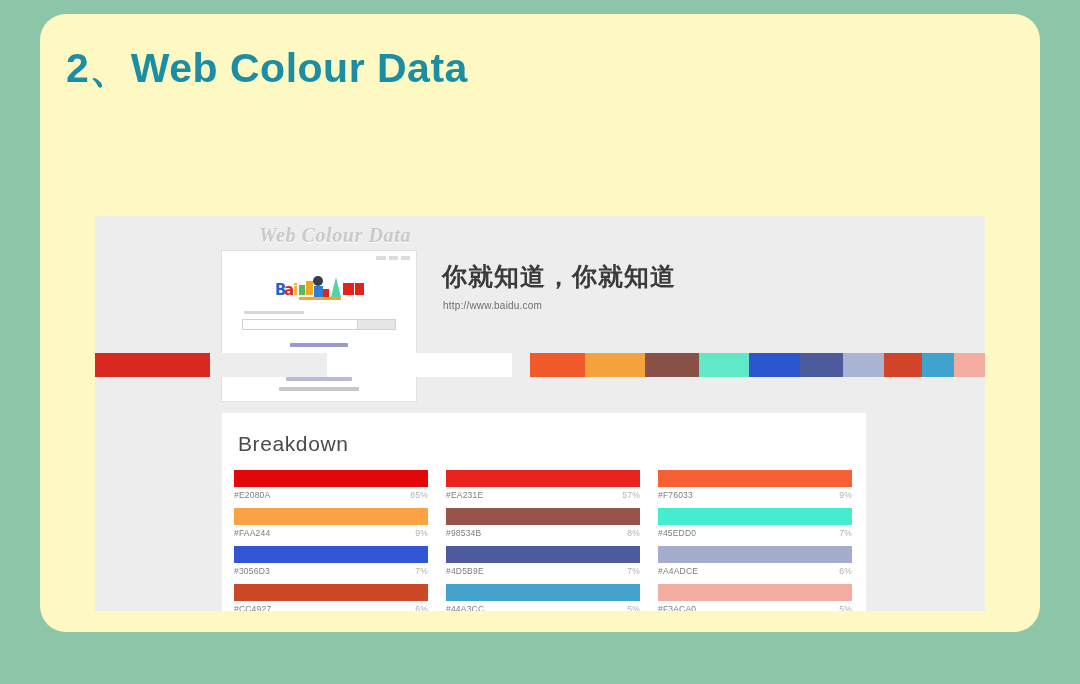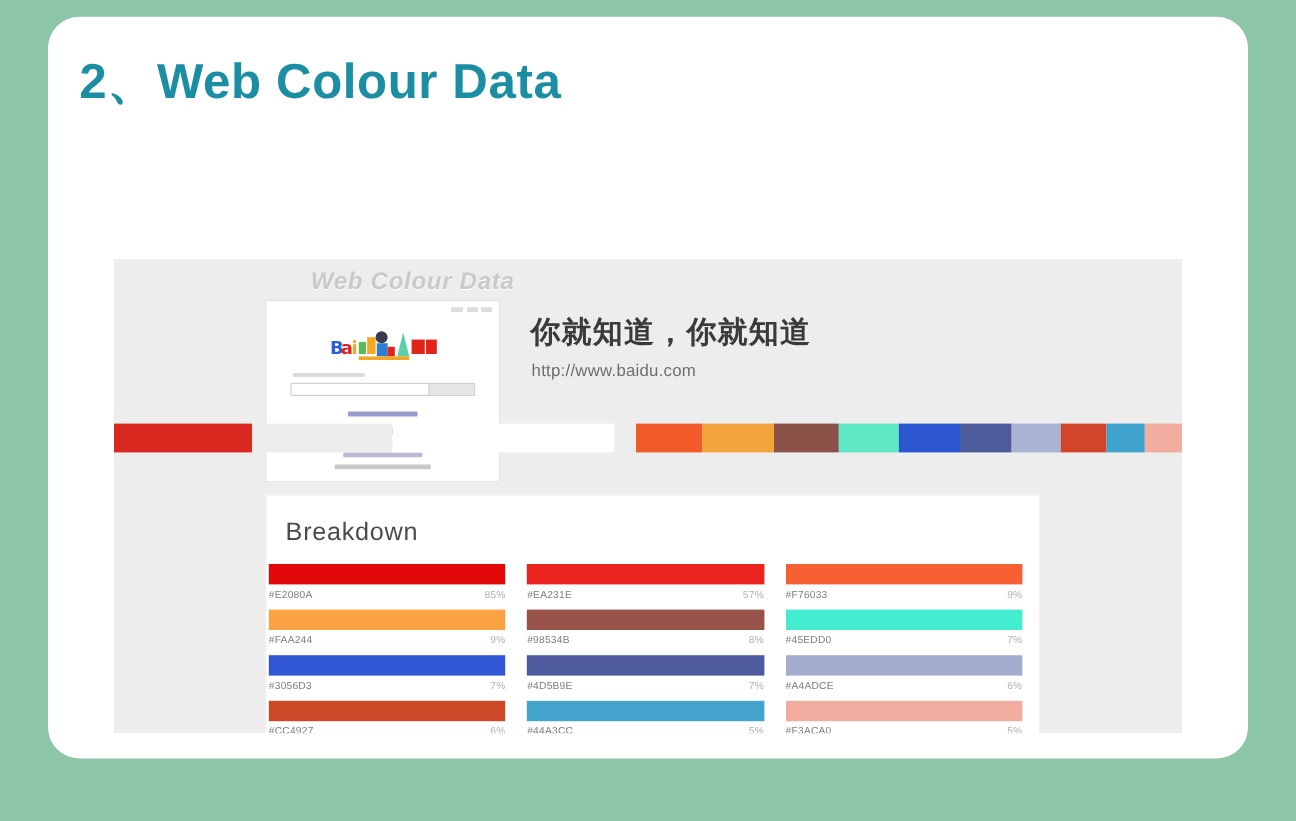--- a/index.html
+++ b/index.html
@@ -22,21 +22,21 @@
     background: #8cc5a8;
   }
 
   
   .card {
     position: absolute;
     left: 40px;
     top: 14px;
     width: 1000px;
     height: 618px;
-    background: #ffffff;
+    background: #fef9c3;
     border-radius: 26px;
   }
 
   
   .heading {
     position: absolute;
     left: 26px;
     top: 27px;
     font-size: 41px;
     font-weight: 700;
@@ -67,21 +67,21 @@
     height: 395px;
     background: #ededee;
     overflow: hidden;
   }
 
   
   .wcd-logo {
     position: absolute;
     left: 164px;
     top: 8px;
-    font-family: Liberation Sans, sans-serif;
+    font-family: Liberation Serif, serif;
     font-style: italic;
     font-weight: 700;
     font-size: 20px;
     color: #c9c9c9;
     letter-spacing: 0.6px;
     white-space: nowrap;
     text-shadow: 0 1px 0 #ffffff;
   }
 
   
@@ -160,21 +160,21 @@
     font-size: 25px;
     font-weight: 700;
     color: #3a3a3a;
     letter-spacing: 1px;
     white-space: nowrap;
   }
   .shot-url {
     position: absolute;
     left: 348px;
     top: 84px;
-    font-size: 14px;
+    font-size: 10px;
     color: #6e6e6e;
     letter-spacing: 0.2px;
     white-space: nowrap;
   }
 
   
   .palette-strip {
     position: absolute;
     left: 0;
     top: 137px;
@@ -198,21 +198,21 @@
     position: absolute;
     left: 16px;
     top: 19px;
     font-size: 21px;
     color: #4a4a4a;
     font-weight: 400;
     letter-spacing: 0.6px;
   }
   .bd-grid {
     position: absolute;
-    left: 2px;
+    left: 12px;
     top: 57px;
     right: 14px;
     display: flex;
     flex-wrap: wrap;
     gap: 0 18px;
   }
   .bd-cell {
     width: calc((100% - 36px) / 3);
     margin-bottom: 8px;
   }

